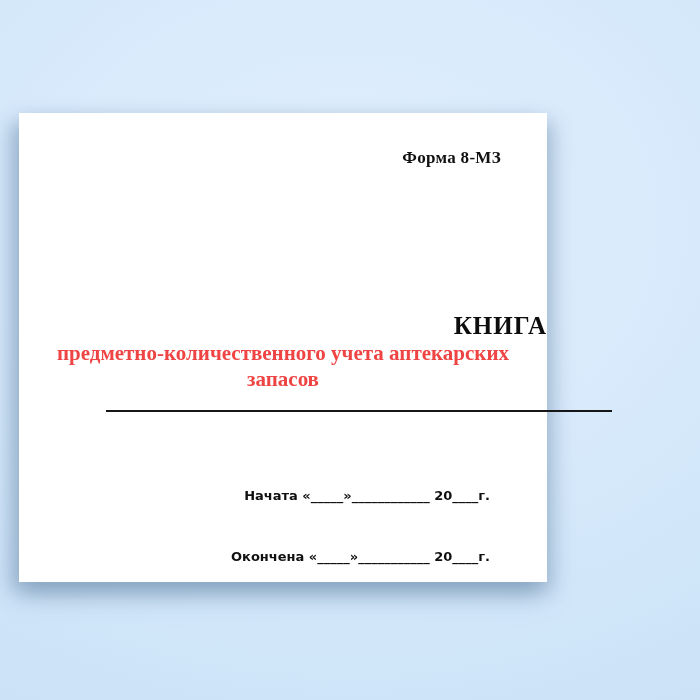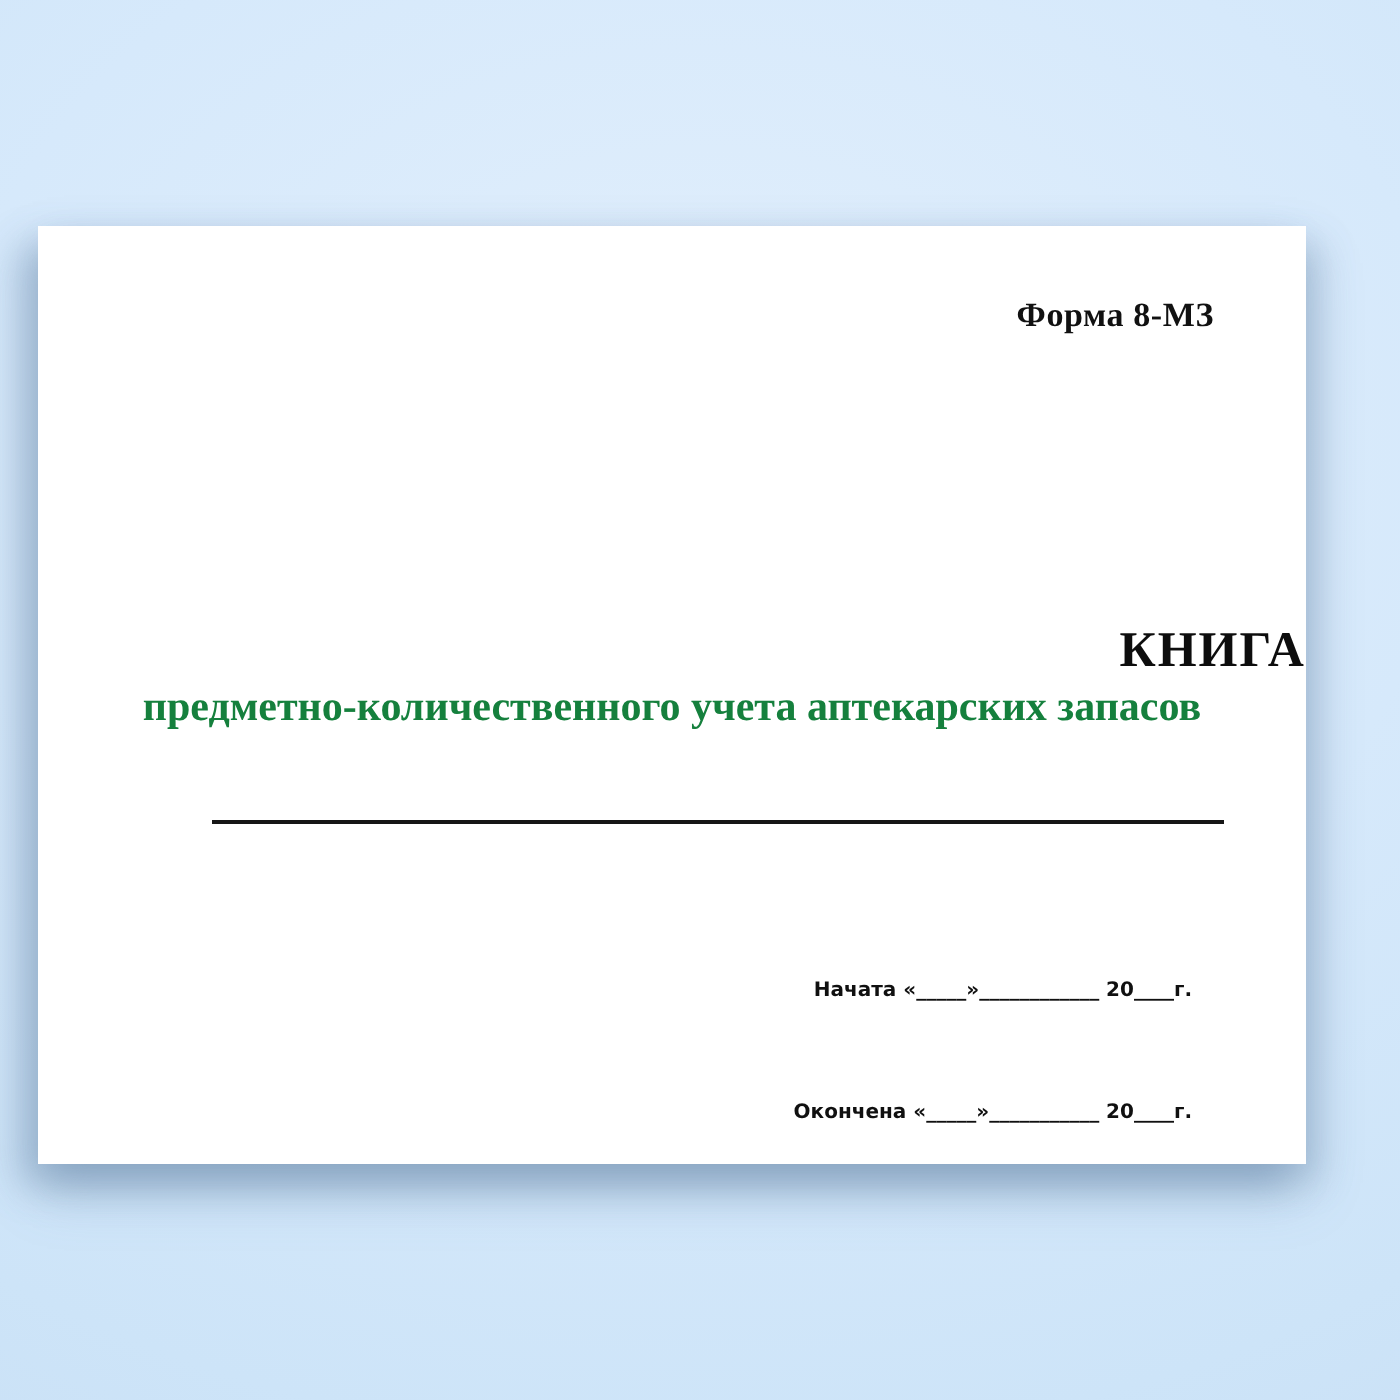--- a/index.html
+++ b/index.html
@@ -16,21 +16,21 @@
     position: relative;
   }
   .stage {
     position: absolute;
     inset: 0;
   }
   .page {
     position: absolute;
     left: 19px;
     top: 113px;
-    width: 634px;
+    width: 528px;
     height: 469px;
     background: #ffffff;
     box-shadow: -9px 10px 18px rgba(108, 140, 172, 0.45),
                  7px  9px 16px rgba(108, 140, 172, 0.30),
                  0   14px 26px rgba(108, 140, 172, 0.25);
   }
   .form-code {
     position: absolute;
     top: 36px;
     right: 46px;
@@ -55,37 +55,37 @@
   }
   .doc-subtitle {
     position: absolute;
     top: 227px;
     left: 0;
     width: 100%;
     text-align: center;
     font-weight: bold;
     font-size: 21px;
     line-height: 1.25;
-    color: #15803d;
+    color: #ef4444;
   }
   .fill-line {
     position: absolute;
     top: 297px;
     left: 87px;
     width: 506px;
     height: 0;
     border-bottom: 2px solid #161616;
   }
   .date-row {
     position: absolute;
     right: 57px;
     white-space: pre;
     font-family: "DejaVu Sans", "Liberation Sans", sans-serif;
     font-weight: bold;
-    font-size: 10px;
+    font-size: 13px;
     line-height: 17px;
     color: #101010;
     text-align: right;
   }
   .date-row.started  { top: 374px; }
   .date-row.finished { top: 411px; margin-top: 24px; }
 </style>
 </head>
 <body>
 

